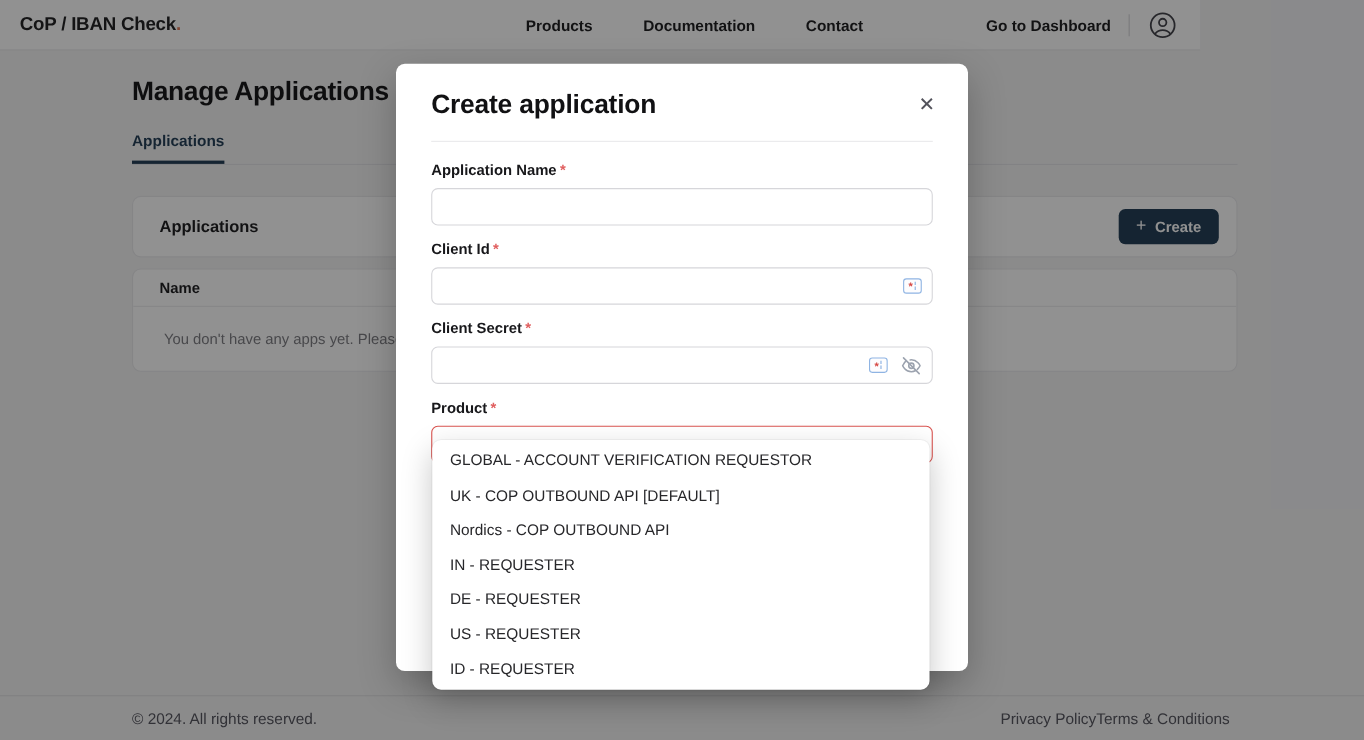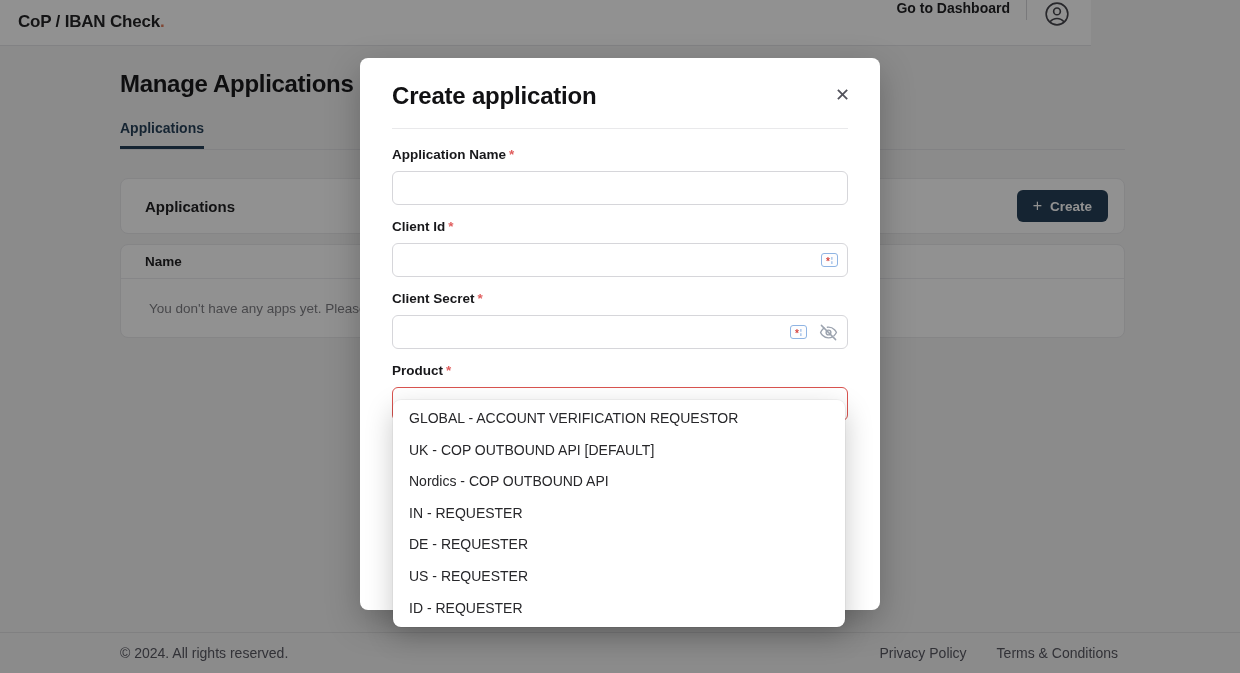--- a/index.html
+++ b/index.html
@@ -24,21 +24,21 @@
   .logo .dot { color:#e07856; }
   .topnav {
     position:absolute; left:478px; top:0; height:46px;
     display:flex; align-items:center; gap:46px;
   }
   .topnav a {
     font-size:14px; font-weight:700; color:#18181b; text-decoration:none; cursor:pointer;
   }
   .topbar-right {
     position:absolute; right:20px; top:0; height:46px;
-    display:flex; 
+    display:flex; align-items:center;
   }
   .dash-link { font-size:14px; font-weight:700; color:#18181b; text-decoration:none; cursor:pointer; }
   .vdivider { width:1px; height:20px; background:#d4d4d8; margin:0 16px; }
   .avatar-btn { width:28px; height:28px; border:none; background:transparent; cursor:pointer; padding:0; display:flex; align-items:center; justify-content:center; }
 
   
   .page { position:absolute; left:120px; top:70px; width:1005px; }
   .page-title { font-size:24px; font-weight:700; color:#111113; letter-spacing:-0.3px; }
   .tabs {
     margin-top:22px; border-bottom:1px solid #e4e4e7; display:flex;
@@ -76,21 +76,21 @@
     font-size:13.5px; color:#7b7b80; white-space:nowrap; overflow:hidden;
   }
 
   
   .footer {
     position:absolute; left:0; bottom:0; width:1240px; height:41px;
     border-top:1px solid #e0e0e2; background:#f4f4f5;
     display:flex; align-items:center; justify-content:space-between;
     padding:0 122px 0 120px; font-size:14px; color:#52525b;
   }
-  .footer-links { display:flex; gap:30px; }
+  .footer-links { display:flex; }
   .footer-links a { color:#52525b; text-decoration:none; cursor:pointer; font-size:14px; }
 
   
   .overlay {
     position:absolute; inset:0; background:rgba(10,10,12,0.45); z-index:10;
   }
   .modal {
     position:absolute; left:360px; top:58px; width:520px; height:552px;
     background:#ffffff; border-radius:8px; z-index:20;
     box-shadow:0 12px 34px rgba(0,0,0,0.25);
@@ -139,20 +139,25 @@
   .dropdown-option {
     height:31.6px; line-height:31.6px; padding-left:16px;
     font-size:14px; color:#27272a; cursor:pointer; white-space:nowrap;
   }
 </style>
 </head>
 <body>
 
 <header class="topbar">
   <div class="logo"><span>CoP / IBAN Check</span><span class="dot">.</span></div>
+  <nav class="topnav">
+    <a>Products</a>
+    <a>Documentation</a>
+    <a>Contact</a>
+  </nav>
   <div class="topbar-right">
     <a class="dash-link">Go to Dashboard</a>
     <div class="vdivider"></div>
     <button class="avatar-btn">
       <span style="display:flex;">
         <svg width="26" height="26" viewBox="0 0 24 24" fill="none" stroke="#3f3f46" stroke-width="1.5">
           <circle cx="12" cy="12" r="10"></circle>
           <circle cx="12" cy="9.6" r="3.1"></circle>
           <path d="M5.6 19.2a8.2 8.2 0 0 1 12.8 0"></path>
         </svg>

